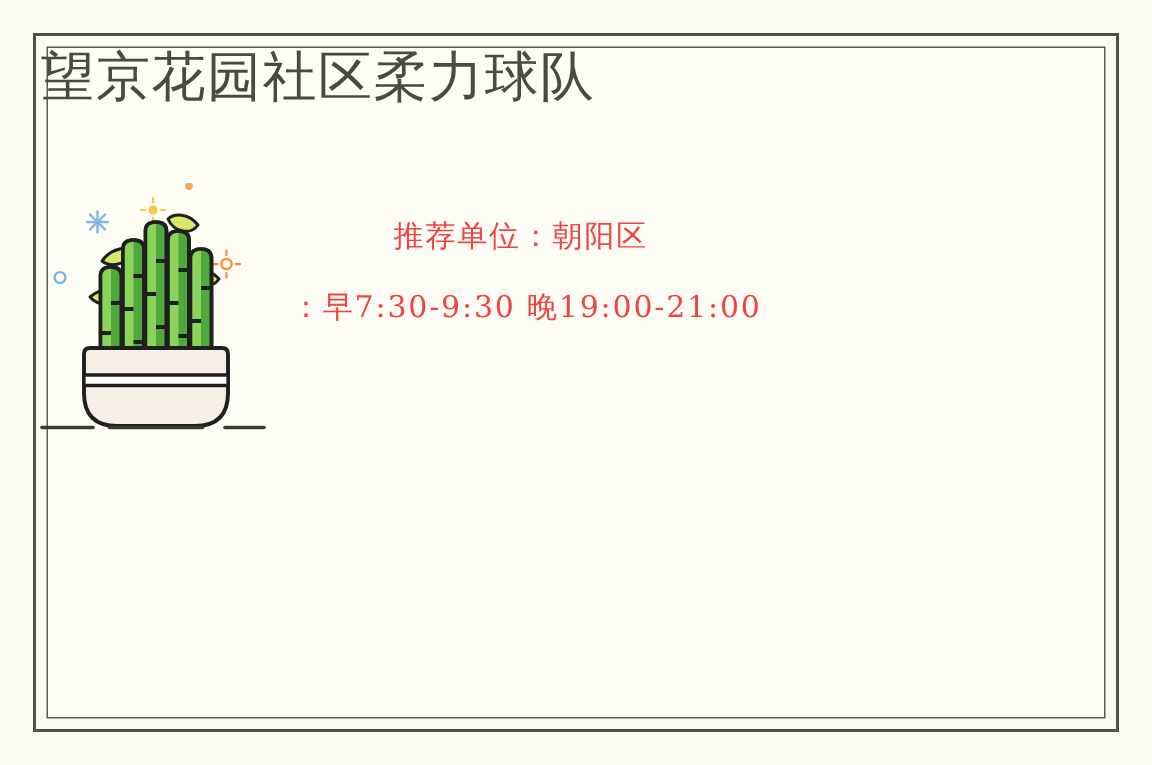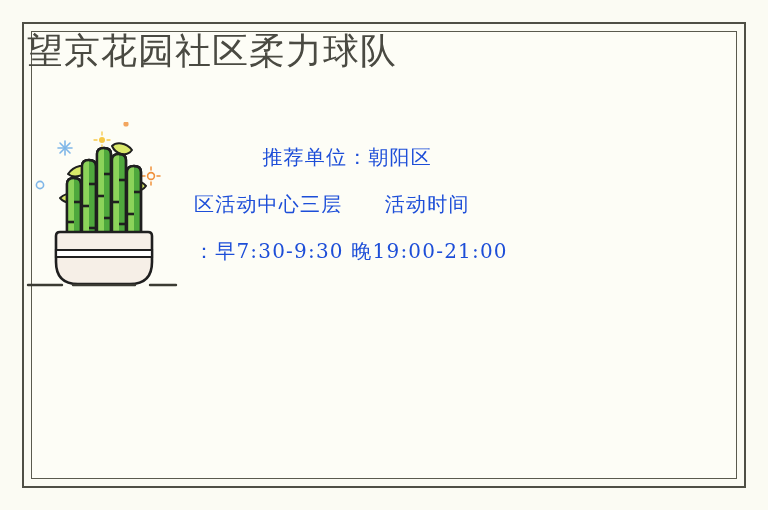--- a/index.html
+++ b/index.html
@@ -76,21 +76,21 @@
   .illus svg { display: block; }
 
   
   .bodytext {
     position: absolute;
     left: 194px;
     top: 134px;
     width: 420px;
     font-size: 20px;
     line-height: 47px;
-    color: #1d4ed8;
+    color: #ef4444;
     font-family: "DejaVu Serif", "Liberation Serif", serif;
     letter-spacing: 1.2px;
     word-break: break-all;
   }
   .bodytext .ln { display: block; white-space: pre; }
   .bodytext .ln-1 { text-indent: 26px; }
 </style>
 </head>
 <body>
 
@@ -203,17 +203,16 @@
       <g stroke="#3b3b33" stroke-width="2.4" stroke-linecap="round">
         <line x1="4" y1="163" x2="38" y2="163"></line>
         <line x1="49" y1="163" x2="111" y2="163"></line>
         <line x1="126" y1="163" x2="152" y2="163"></line>
       </g>
     </svg>
   </div>
 
   <div class="bodytext">
     <span class="ln ln-1">　　推荐单位：朝阳区</span>
-    <span class="ln">区活动中心三层　　活动时间</span>
     <span class="ln">：早7:30-9:30 晚19:00-21:00</span>
   </div>
 
 </div>
 
 </body></html>

